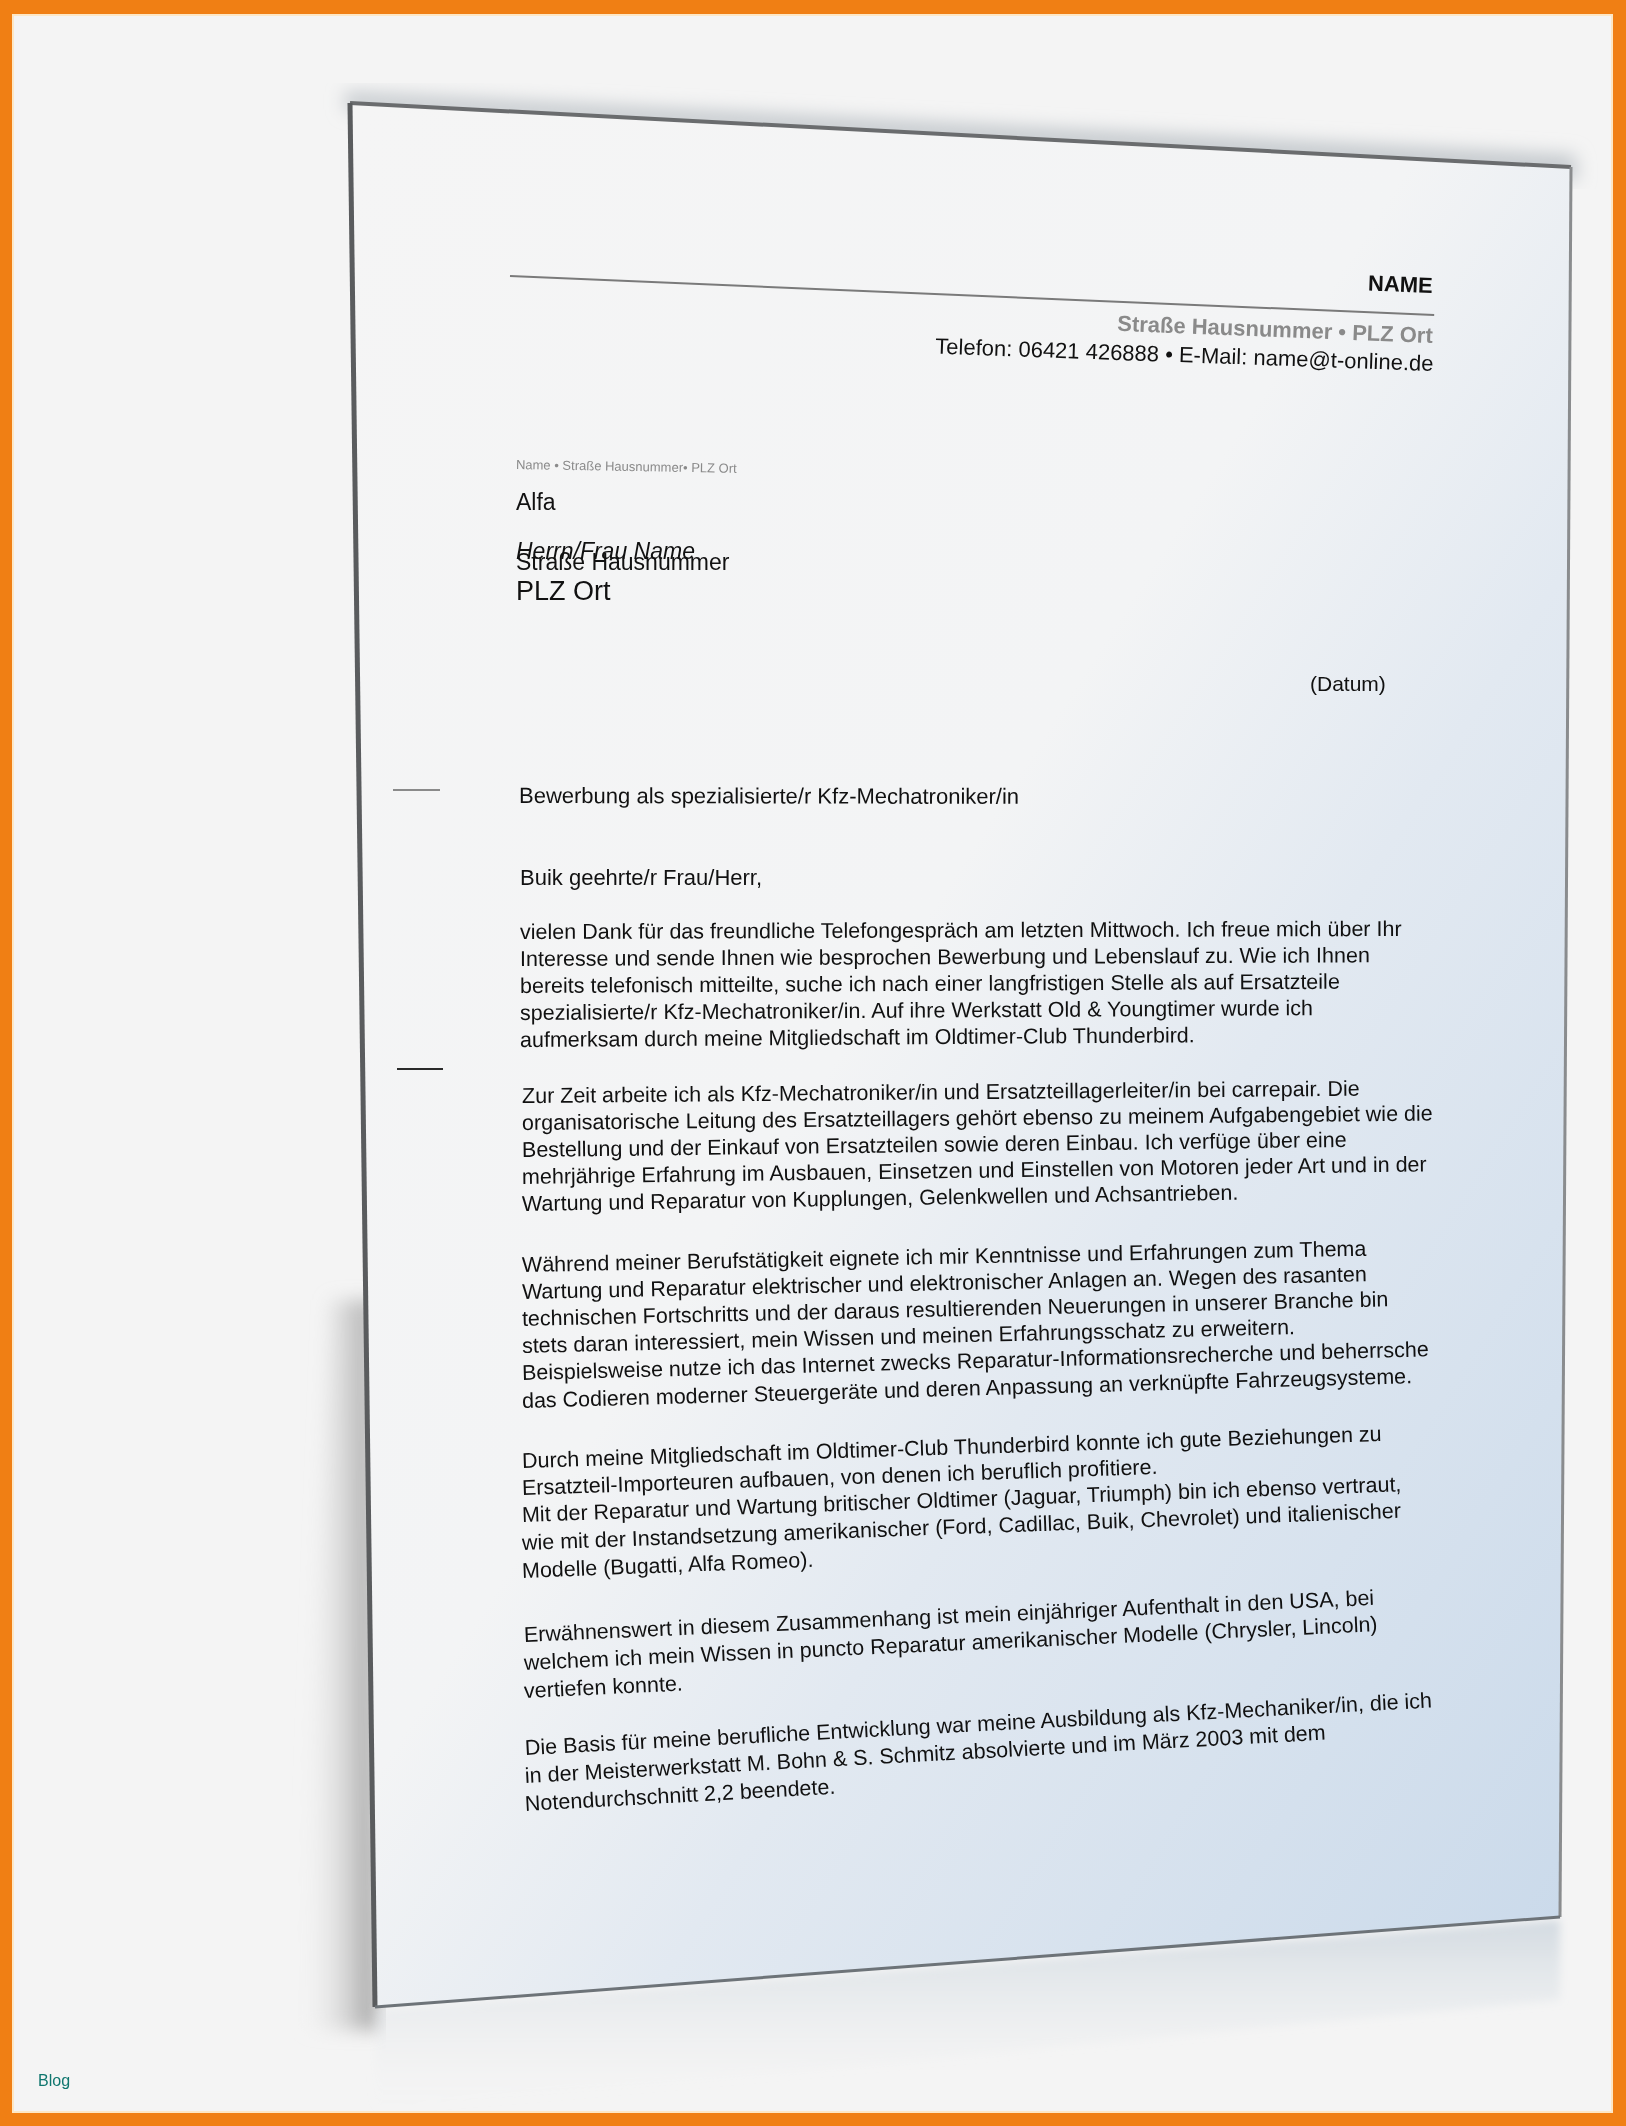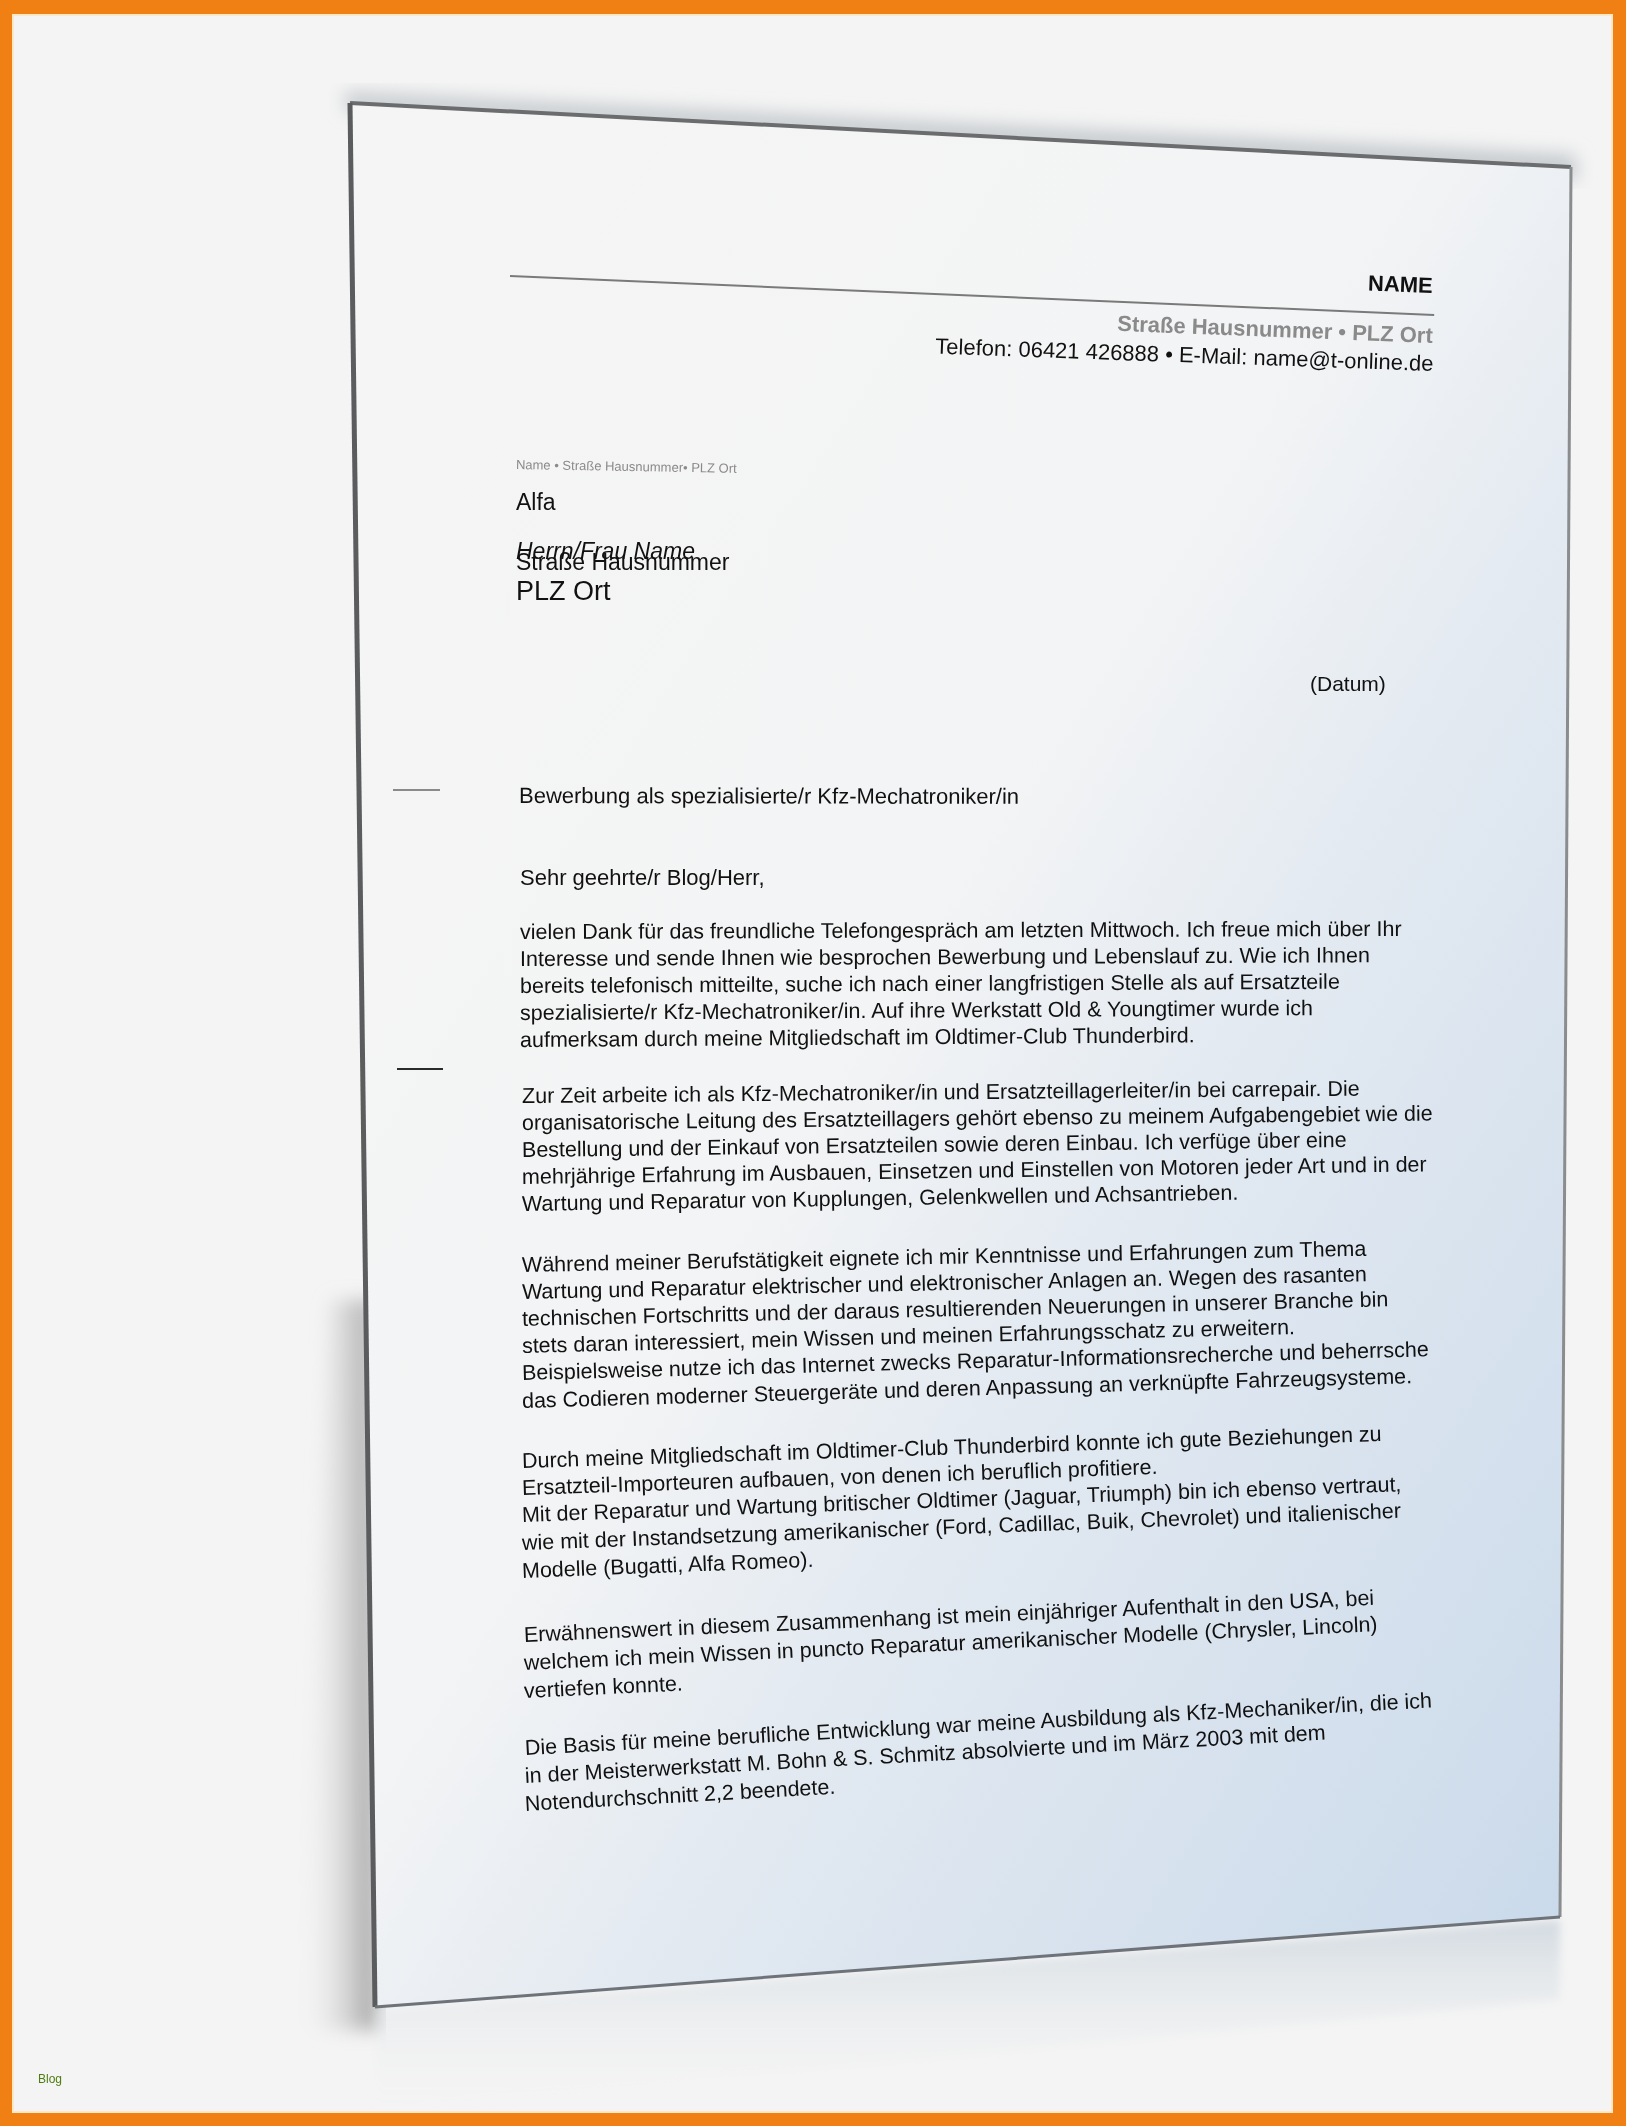--- a/index.html
+++ b/index.html
@@ -13,21 +13,21 @@
     box-sizing: border-box;
     border-top: 14px solid #f07f14;
     border-bottom: 13px solid #f07f14;
     border-left: 12px solid #f07f14;
     border-right: 13px solid #f07f14;
     box-shadow: inset 0 0 0 2px #fde7c5;
     pointer-events: none;
     z-index: 10;
   }
   .watermark {
-    position: absolute; left: 38px; top: 2072px; font-size: 12px; color: #4d7c0f;
+    position: absolute; left: 38px; top: 2072px; font-size: 16px; color: #0f766e;
   }
   
   .page-shadow {
     position: absolute; left: 0; top: 0; width: 1626px; height: 2126px;
   }
   .page-shadow svg { position: absolute; left: 0; top: 0; }
   .line {
     position: absolute; white-space: nowrap; transform-origin: 0 50%;
     color: #111; line-height: 1;
   }
@@ -94,21 +94,21 @@
   <div class="line" style="left:516px; top:578px; font-size:27px;">PLZ Ort</div>
 </div>
 
 <div class="line" style="left:1310px; top:673px; font-size:21px;">(Datum)</div>
 
 <div class="fold" style="left:393px; top:789px; width:47px; background:#8a8a8a;"></div>
 <div class="fold" style="left:397px; top:1068px; width:46px; background:#2a2a2a;"></div>
 
 <div class="line" style="left:519px; top:785px; font-size:22px; font-weight:normal; transform:rotate(0.1deg);">Bewerbung als spezialisierte/r Kfz-Mechatroniker/in</div>
 
-<div class="line" style="left:520px; top:867px; font-size:22px;">Sehr geehrte/r Blog/Herr,</div>
+<div class="line" style="left:520px; top:867px; font-size:22px;">Buik geehrte/r Frau/Herr,</div>
 
 <div>
   <div class="line" style="left:520px; top:922px; font-size:21.5px; transform:rotate(-0.2deg);">vielen Dank für das freundliche Telefongespräch am letzten Mittwoch. Ich freue mich über Ihr</div>
   <div class="line" style="left:520px; top:949px; font-size:21.5px; transform:rotate(-0.25deg);">Interesse und sende Ihnen wie besprochen Bewerbung und Lebenslauf zu. Wie ich Ihnen</div>
   <div class="line" style="left:520px; top:976px; font-size:21.5px; transform:rotate(-0.3deg);">bereits telefonisch mitteilte, suche ich nach einer langfristigen Stelle als auf Ersatzteile</div>
   <div class="line" style="left:520px; top:1003px; font-size:21.5px; transform:rotate(-0.35deg);">spezialisierte/r Kfz-Mechatroniker/in. Auf ihre Werkstatt Old &amp; Youngtimer wurde ich</div>
   <div class="line" style="left:520px; top:1030px; font-size:21.5px; transform:rotate(-0.4deg);">aufmerksam durch meine Mitgliedschaft im Oldtimer-Club Thunderbird.</div>
 </div>
 
 <div>

